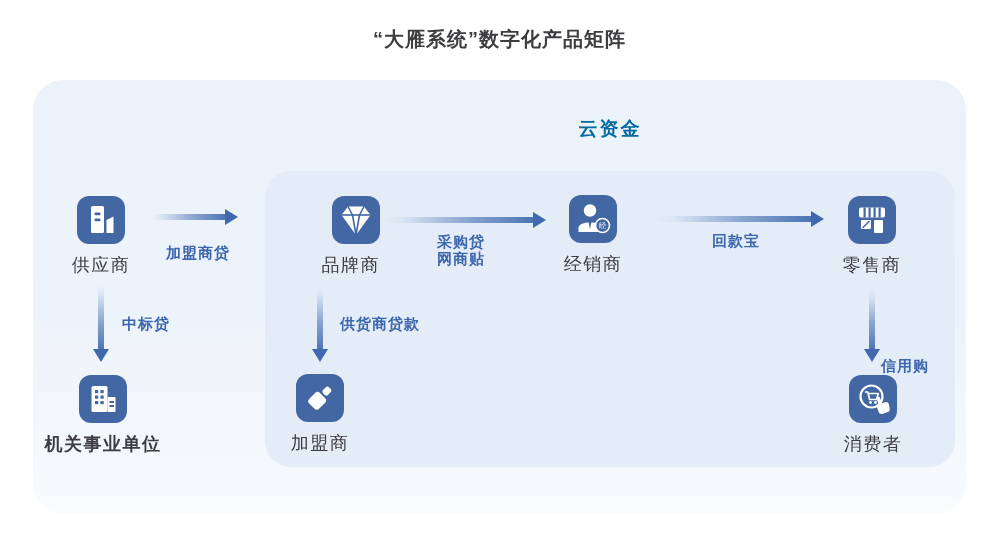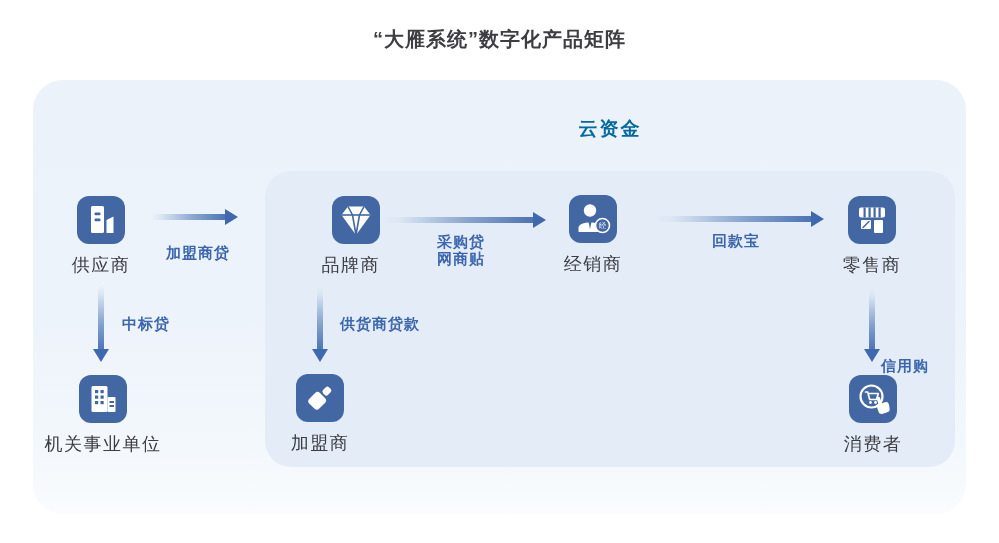--- a/index.html
+++ b/index.html
@@ -50,21 +50,21 @@
     z-index: 1;
   }
   .node {
     position: absolute;
     width: 120px;
     display: flex;
     flex-direction: column;
     align-items: center;
     z-index: 3;
   }
-  .node.wide { width: 140px; }
+  .node.wide { width: 140px; font-weight: bold; }
   .node-icon {
     width: 48px; height: 48px;
     border-radius: 12px;
     background: #4267a3;
     display: flex;
     align-items: center;
     justify-content: center;
   }
   .node-icon svg { display: block; }
   .node-label {

